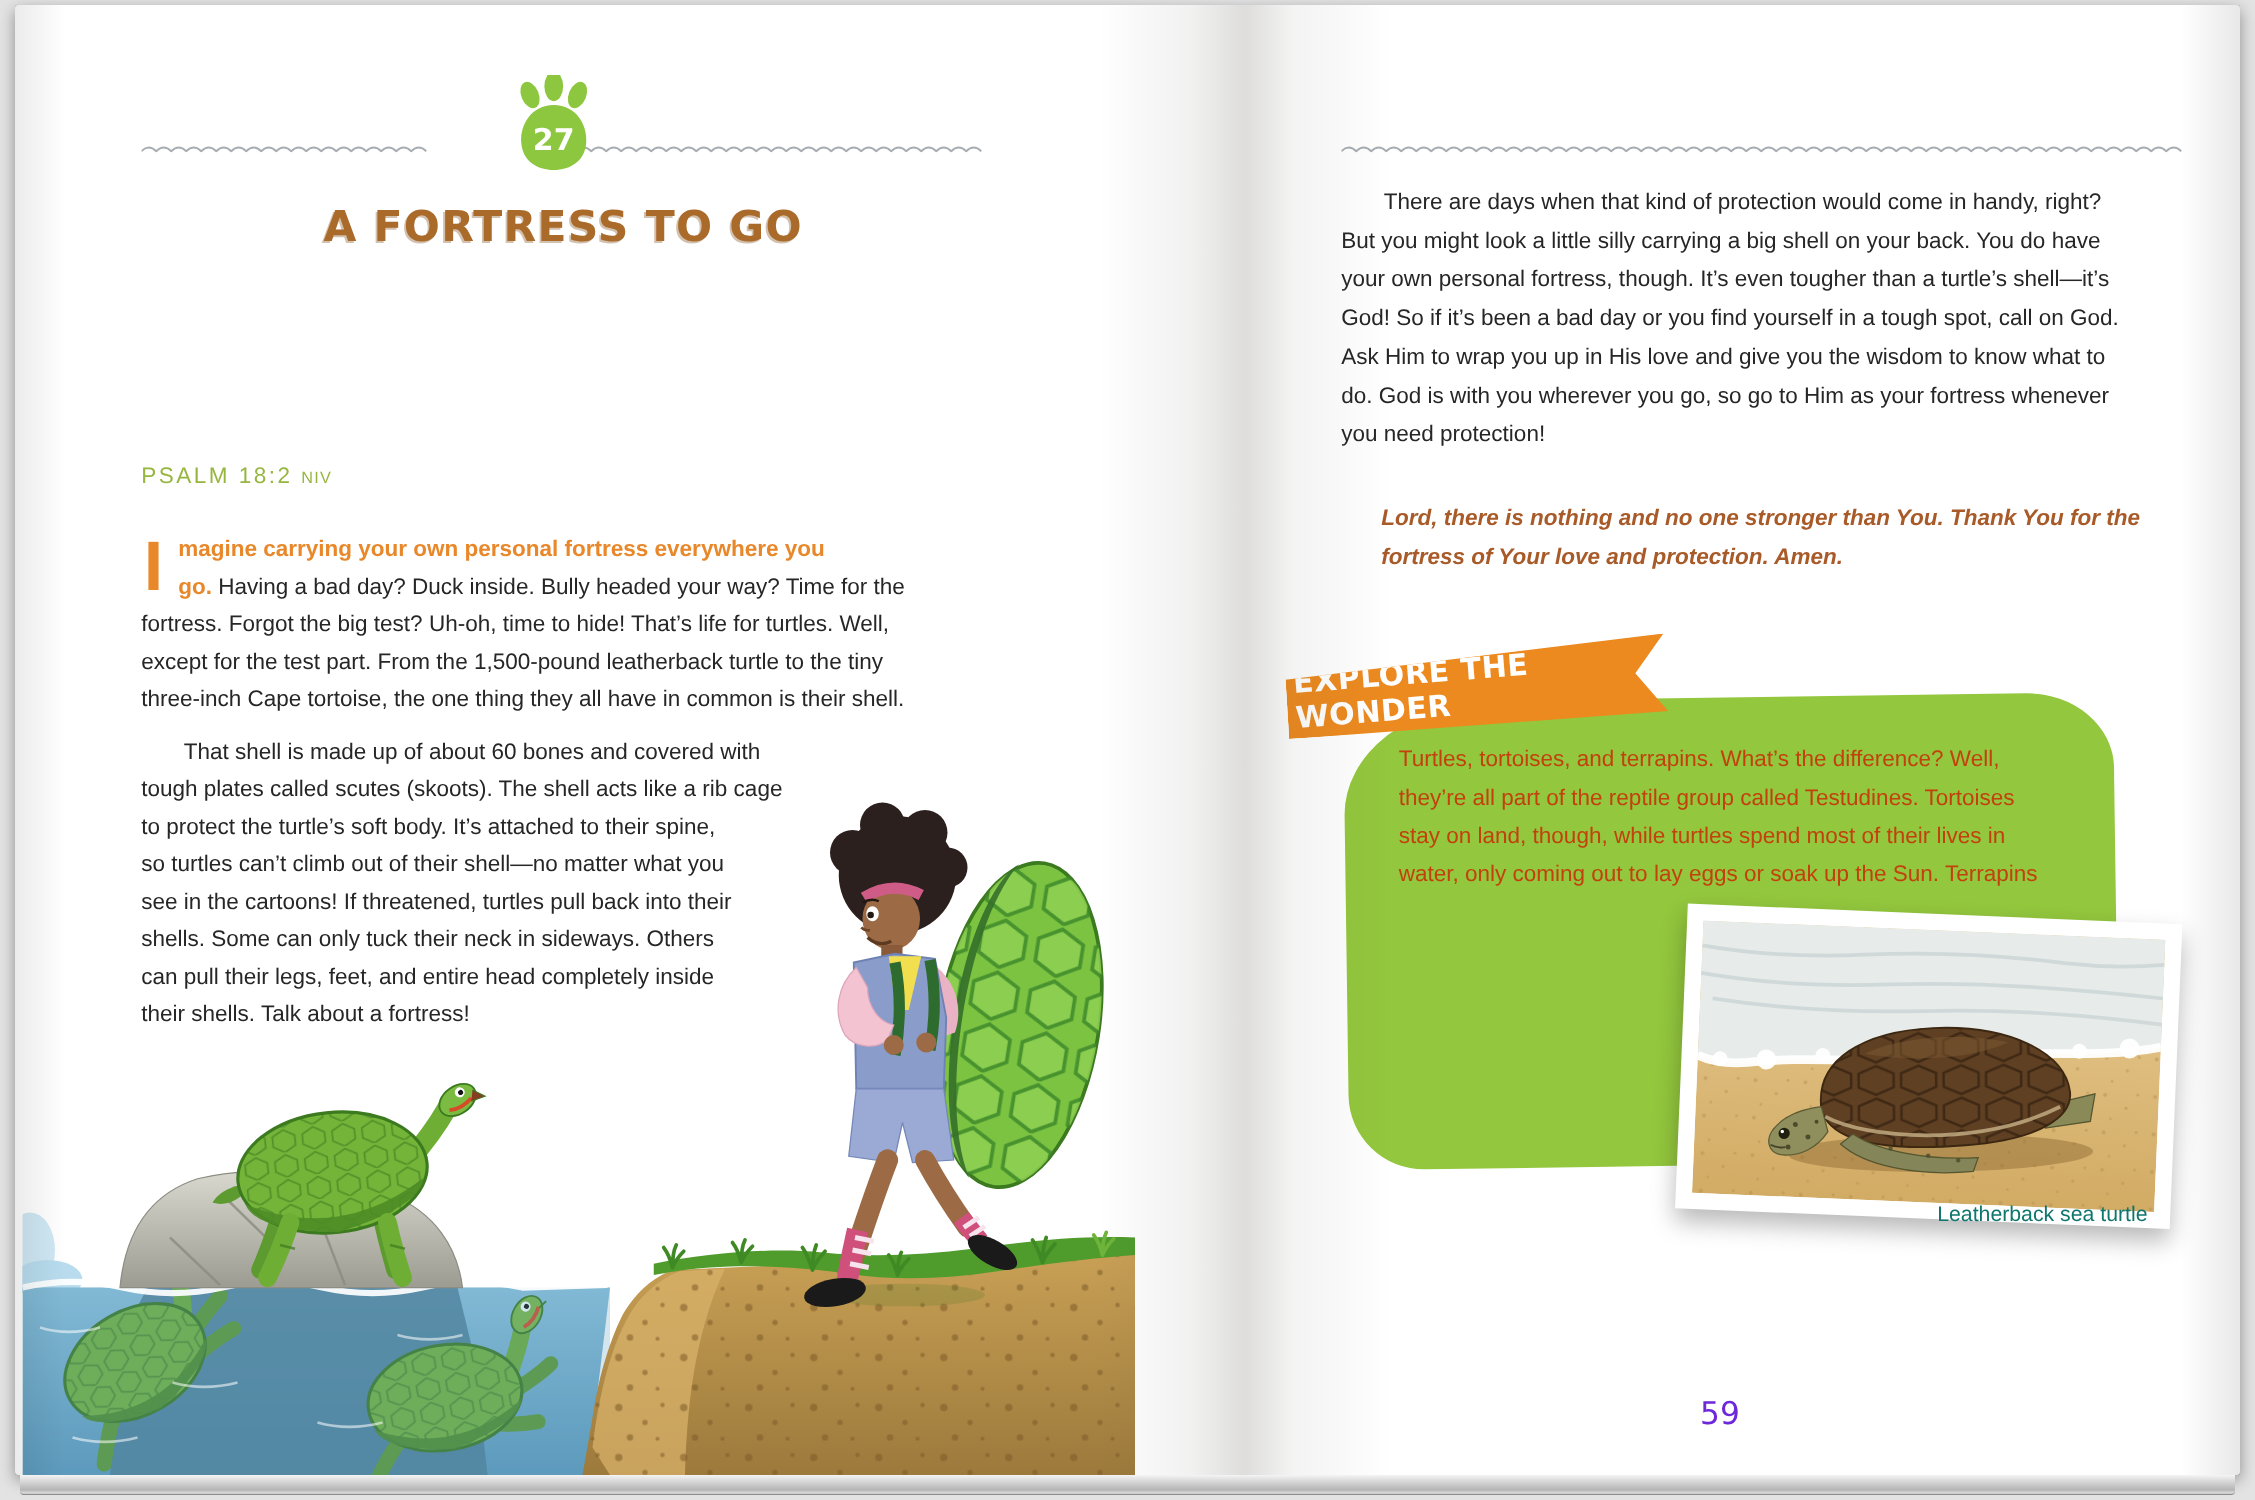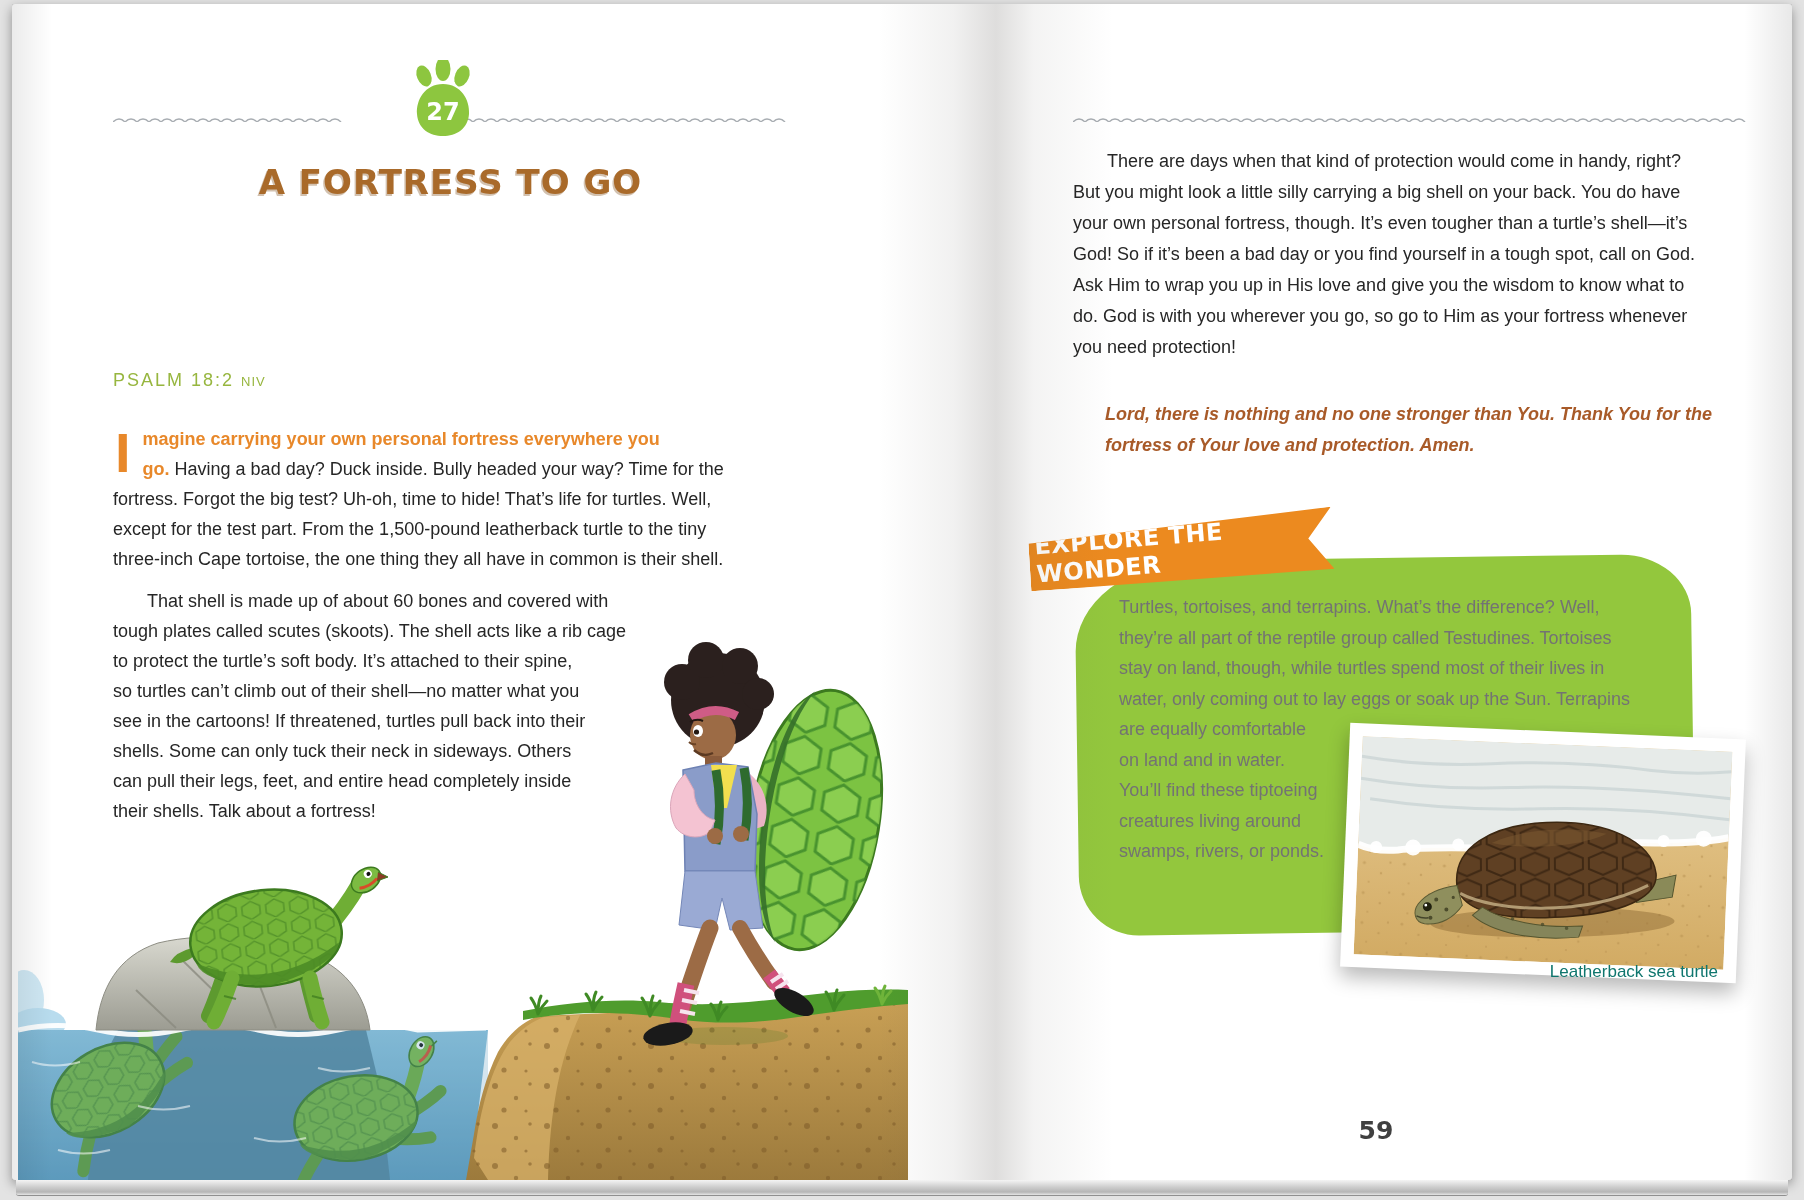--- a/index.html
+++ b/index.html
@@ -32,25 +32,25 @@
   .indent{text-indent:34px}
   .prayer{font-size:18px;line-height:31px;font-weight:700;font-style:italic;color:#a85a28;white-space:pre-line}
   .banner{position:absolute;left:1029px;top:516px;width:304px;height:66px;background:#ec8a1f;
         transform:rotate(-3.5deg);
         clip-path:polygon(0 28%,100% 0,92% 46%,100% 94%,4% 100%,0 100%);
         display:flex;align-items:center;justify-content:center}
   .banner span{color:#fff;font-family:"DejaVu Sans",sans-serif;font-weight:700;font-size:24px;
         letter-spacing:.5px;transform:rotate(-1deg);padding-left:6px}
   .blob{position:absolute;left:1077px;top:558px;width:616px;height:374px;background:#93c73d;
         border-radius:120px 70px 110px 60px / 90px 60px 95px 60px;transform:rotate(-.8deg)}
-  .explore{font-size:18px;line-height:30.5px;color:#737373;white-space:pre-line}
+  .explore{font-size:18px;line-height:30.5px;color:#c2410c;white-space:pre-line}
   .photo{position:absolute;left:1345px;top:731px;width:396px;height:244px;background:#fff;
         padding:13px;transform:rotate(2.4deg);box-shadow:0 10px 20px rgba(0,0,0,.28)}
   .caption{font-size:17px;color:#0f766e;text-align:right}
-  .pagenum{font-family:"DejaVu Sans",sans-serif;font-weight:700;font-size:25px;color:#404040;text-align:center}
+  .pagenum{font-family:"DejaVu Sans",sans-serif;font-weight:400;font-size:25px;color:#6d28d9;text-align:center}
 </style>
 </head>
 <body>
 
 <div class="stage">
   <div class="book"></div>
 
   <div class="abs wavy" style="left:113px;top:112px;width:234px"><svg width="234" height="10">
         <path d="M0 6 q6 -6 12 0 q6 -6 12 0 q6 -6 12 0 q6 -6 12 0 q6 -6 12 0 q6 -6 12 0 q6 -6 12 0 q6 -6 12 0 q6 -6 12 0 q6 -6 12 0 q6 -6 12 0 q6 -6 12 0 q6 -6 12 0 q6 -6 12 0 q6 -6 12 0 q6 -6 12 0 q6 -6 12 0 q6 -6 12 0 q6 -6 12 0" fill="none" stroke="#a8adb2" stroke-width="1.5"></path>
       </svg></div>
@@ -278,25 +278,20 @@
   <div class="blob"></div>
 
   <div class="banner">
     <span>EXPLORE THE WONDER</span>
   </div>
 
   <div class="abs explore" style="left:1119px;top:592px;width:560px">Turtles, tortoises, and terrapins. What’s the difference? Well,
 they’re all part of the reptile group called Testudines. Tortoises
 stay on land, though, while turtles spend most of their lives in
 water, only coming out to lay eggs or soak up the Sun. Terrapins</div>
-  <div class="abs explore" style="left:1119px;top:714px;width:240px">are equally comfortable
-on land and in water.
-You’ll find these tiptoeing
-creatures living around
-swamps, rivers, or ponds.</div>
 
   <div class="photo">
     <svg width="370" height="218" viewBox="0 0 370 218">
       <defs>
         <linearGradient id="sandG" x1="0" y1="0" x2="0" y2="1">
           <stop offset="0" stop-color="#e8cb93"></stop>
             <stop offset="1" stop-color="#d2ab64"></stop>
         </linearGradient>
         <pattern id="scuteSea" width="34" height="26" patternUnits="userSpaceOnUse">
           <path d="M17 2 L31 8 L31 19 L17 25 L3 19 L3 8 Z" fill="none" stroke="#3a2412" stroke-width="2" opacity=".85"></path>

